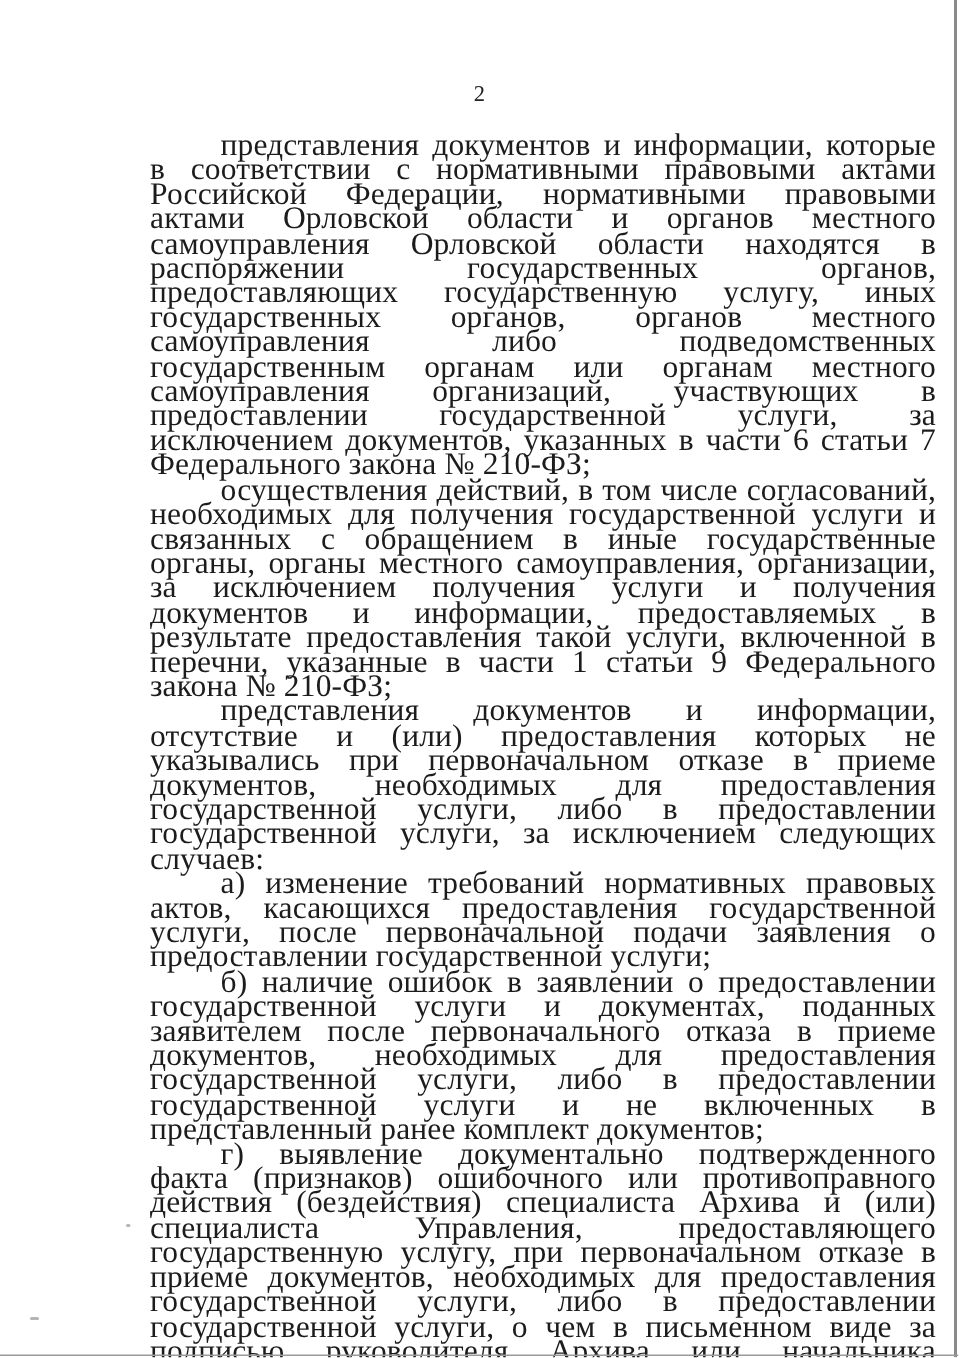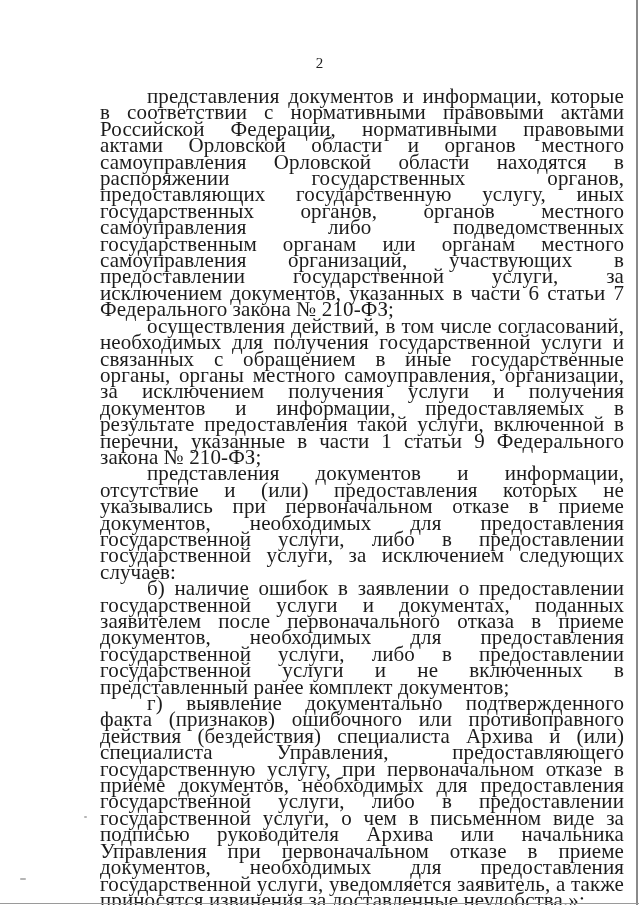--- a/index.html
+++ b/index.html
@@ -69,20 +69,21 @@
 <body>
 
 <div class="page">
 
   <div class="page-number">2</div>
 
   <div class="content">
     <p class="para">представления документов и информации, которые в соответствии с нормативными правовыми актами Российской Федерации, нормативными правовыми актами Орловской области и органов местного самоуправления Орловской области находятся в распоряжении государственных органов, предоставляющих государственную услугу, иных государственных органов, органов местного самоуправления либо подведомственных государственным органам или органам местного самоуправления организаций, участвующих в предоставлении государственной услуги, за исключением документов, указанных в части 6 статьи 7 Федерального закона № 210-ФЗ;</p>
     <p class="para">осуществления действий, в том числе согласований, необходимых для получения государственной услуги и связанных с обращением в иные государственные органы, органы местного самоуправления, организации, за исключением получения услуги и получения документов и информации, предоставляемых в результате предоставления такой услуги, включенной в перечни, указанные в части 1 статьи 9 Федерального закона № 210-ФЗ;</p>
     <p class="para">представления документов и информации, отсутствие и (или) предоставления которых не указывались при первоначальном отказе в приеме документов, необходимых для предоставления государственной услуги, либо в предоставлении государственной услуги, за исключением следующих случаев:</p>
+    <p class="para">а) изменение требований нормативных правовых актов, касающихся предоставления государственной услуги, после первоначальной подачи заявления о предоставлении государственной услуги;</p>
     <p class="para">б) наличие ошибок в заявлении о предоставлении государственной услуги и документах, поданных заявителем после первоначального отказа в приеме документов, необходимых для предоставления государственной услуги, либо в предоставлении государственной услуги и не включенных в представленный ранее комплект документов;</p>
     <p class="para">г) выявление документально подтвержденного факта (признаков) ошибочного или противоправного действия (бездействия) специалиста Архива и (или) специалиста Управления, предоставляющего государственную услугу, при первоначальном отказе в приеме документов, необходимых для предоставления государственной услуги, либо в предоставлении государственной услуги, о чем в письменном виде за подписью руководителя Архива или начальника Управления при первоначальном отказе в приеме документов, необходимых для предоставления государственной услуги, уведомляется заявитель, а также приносятся извинения за доставленные неудобства.»;</p>
     <p class="para">подпункт 1 изложить в следующей редакции:</p>
   </div>
 
   <div class="scan-edge-right"></div>
   <div class="scan-edge-bottom"></div>
   <div class="scan-speck speck-1"></div>
   <div class="scan-speck speck-2"></div>
 

